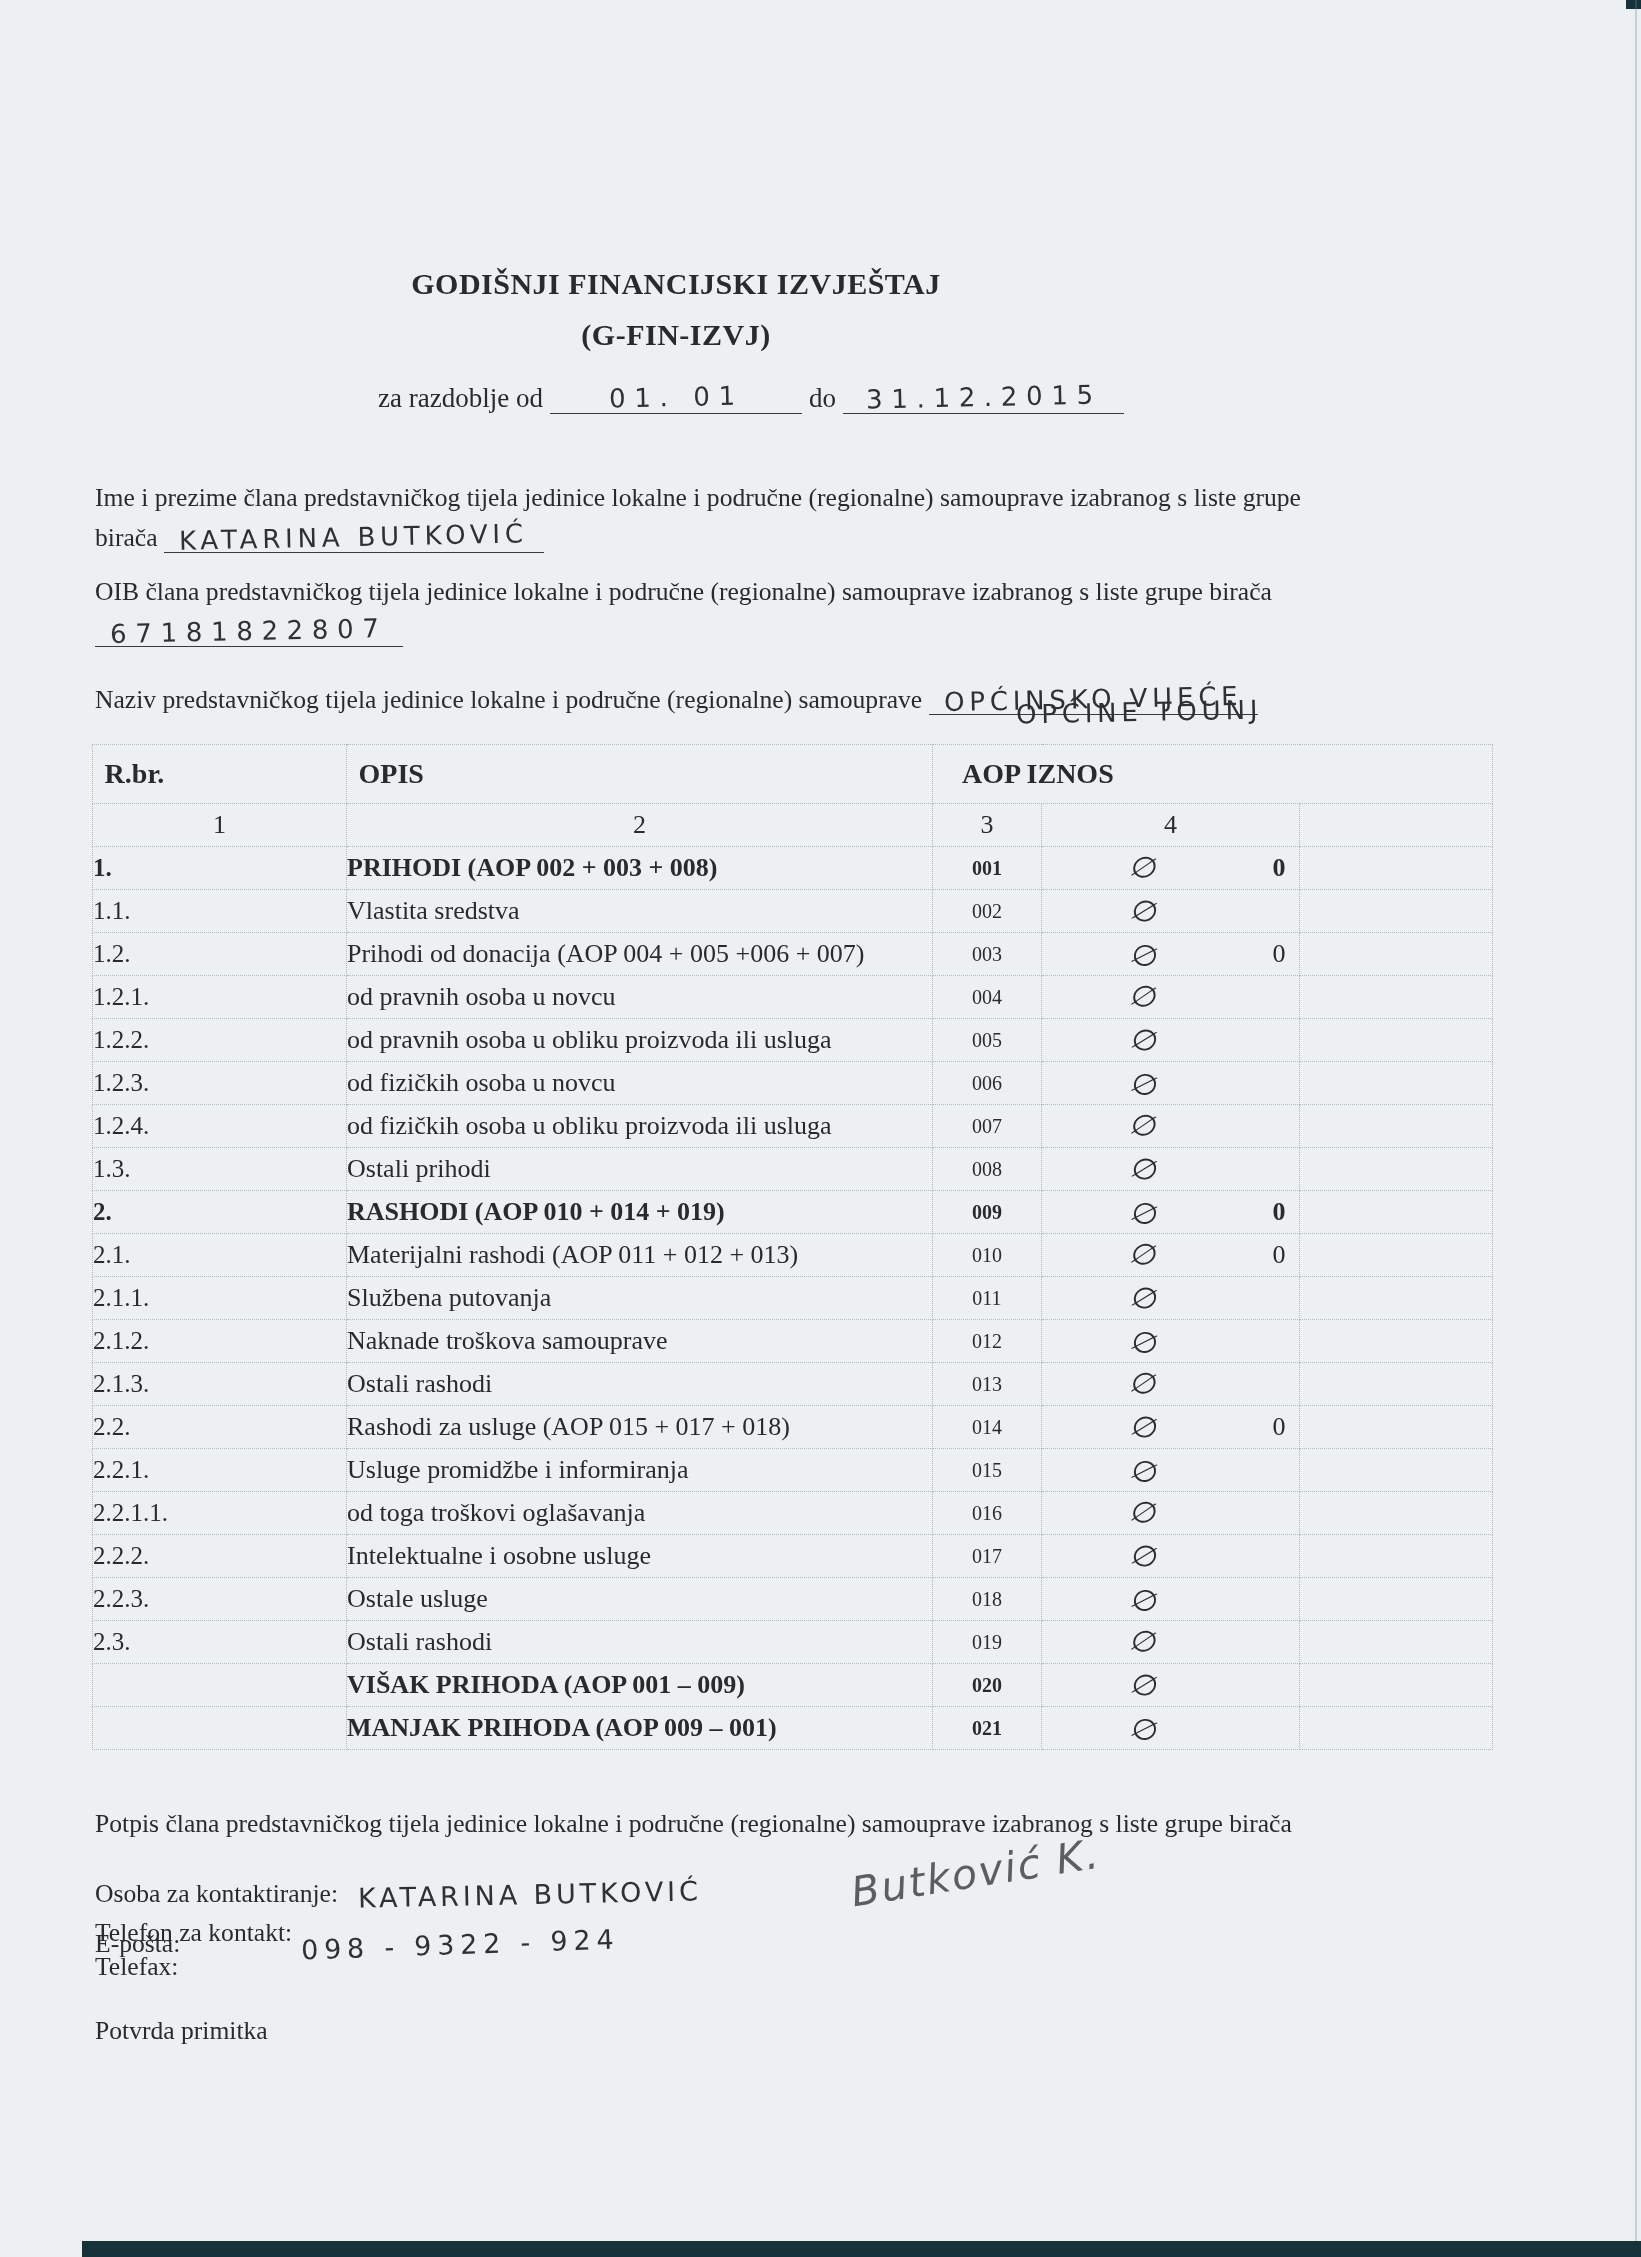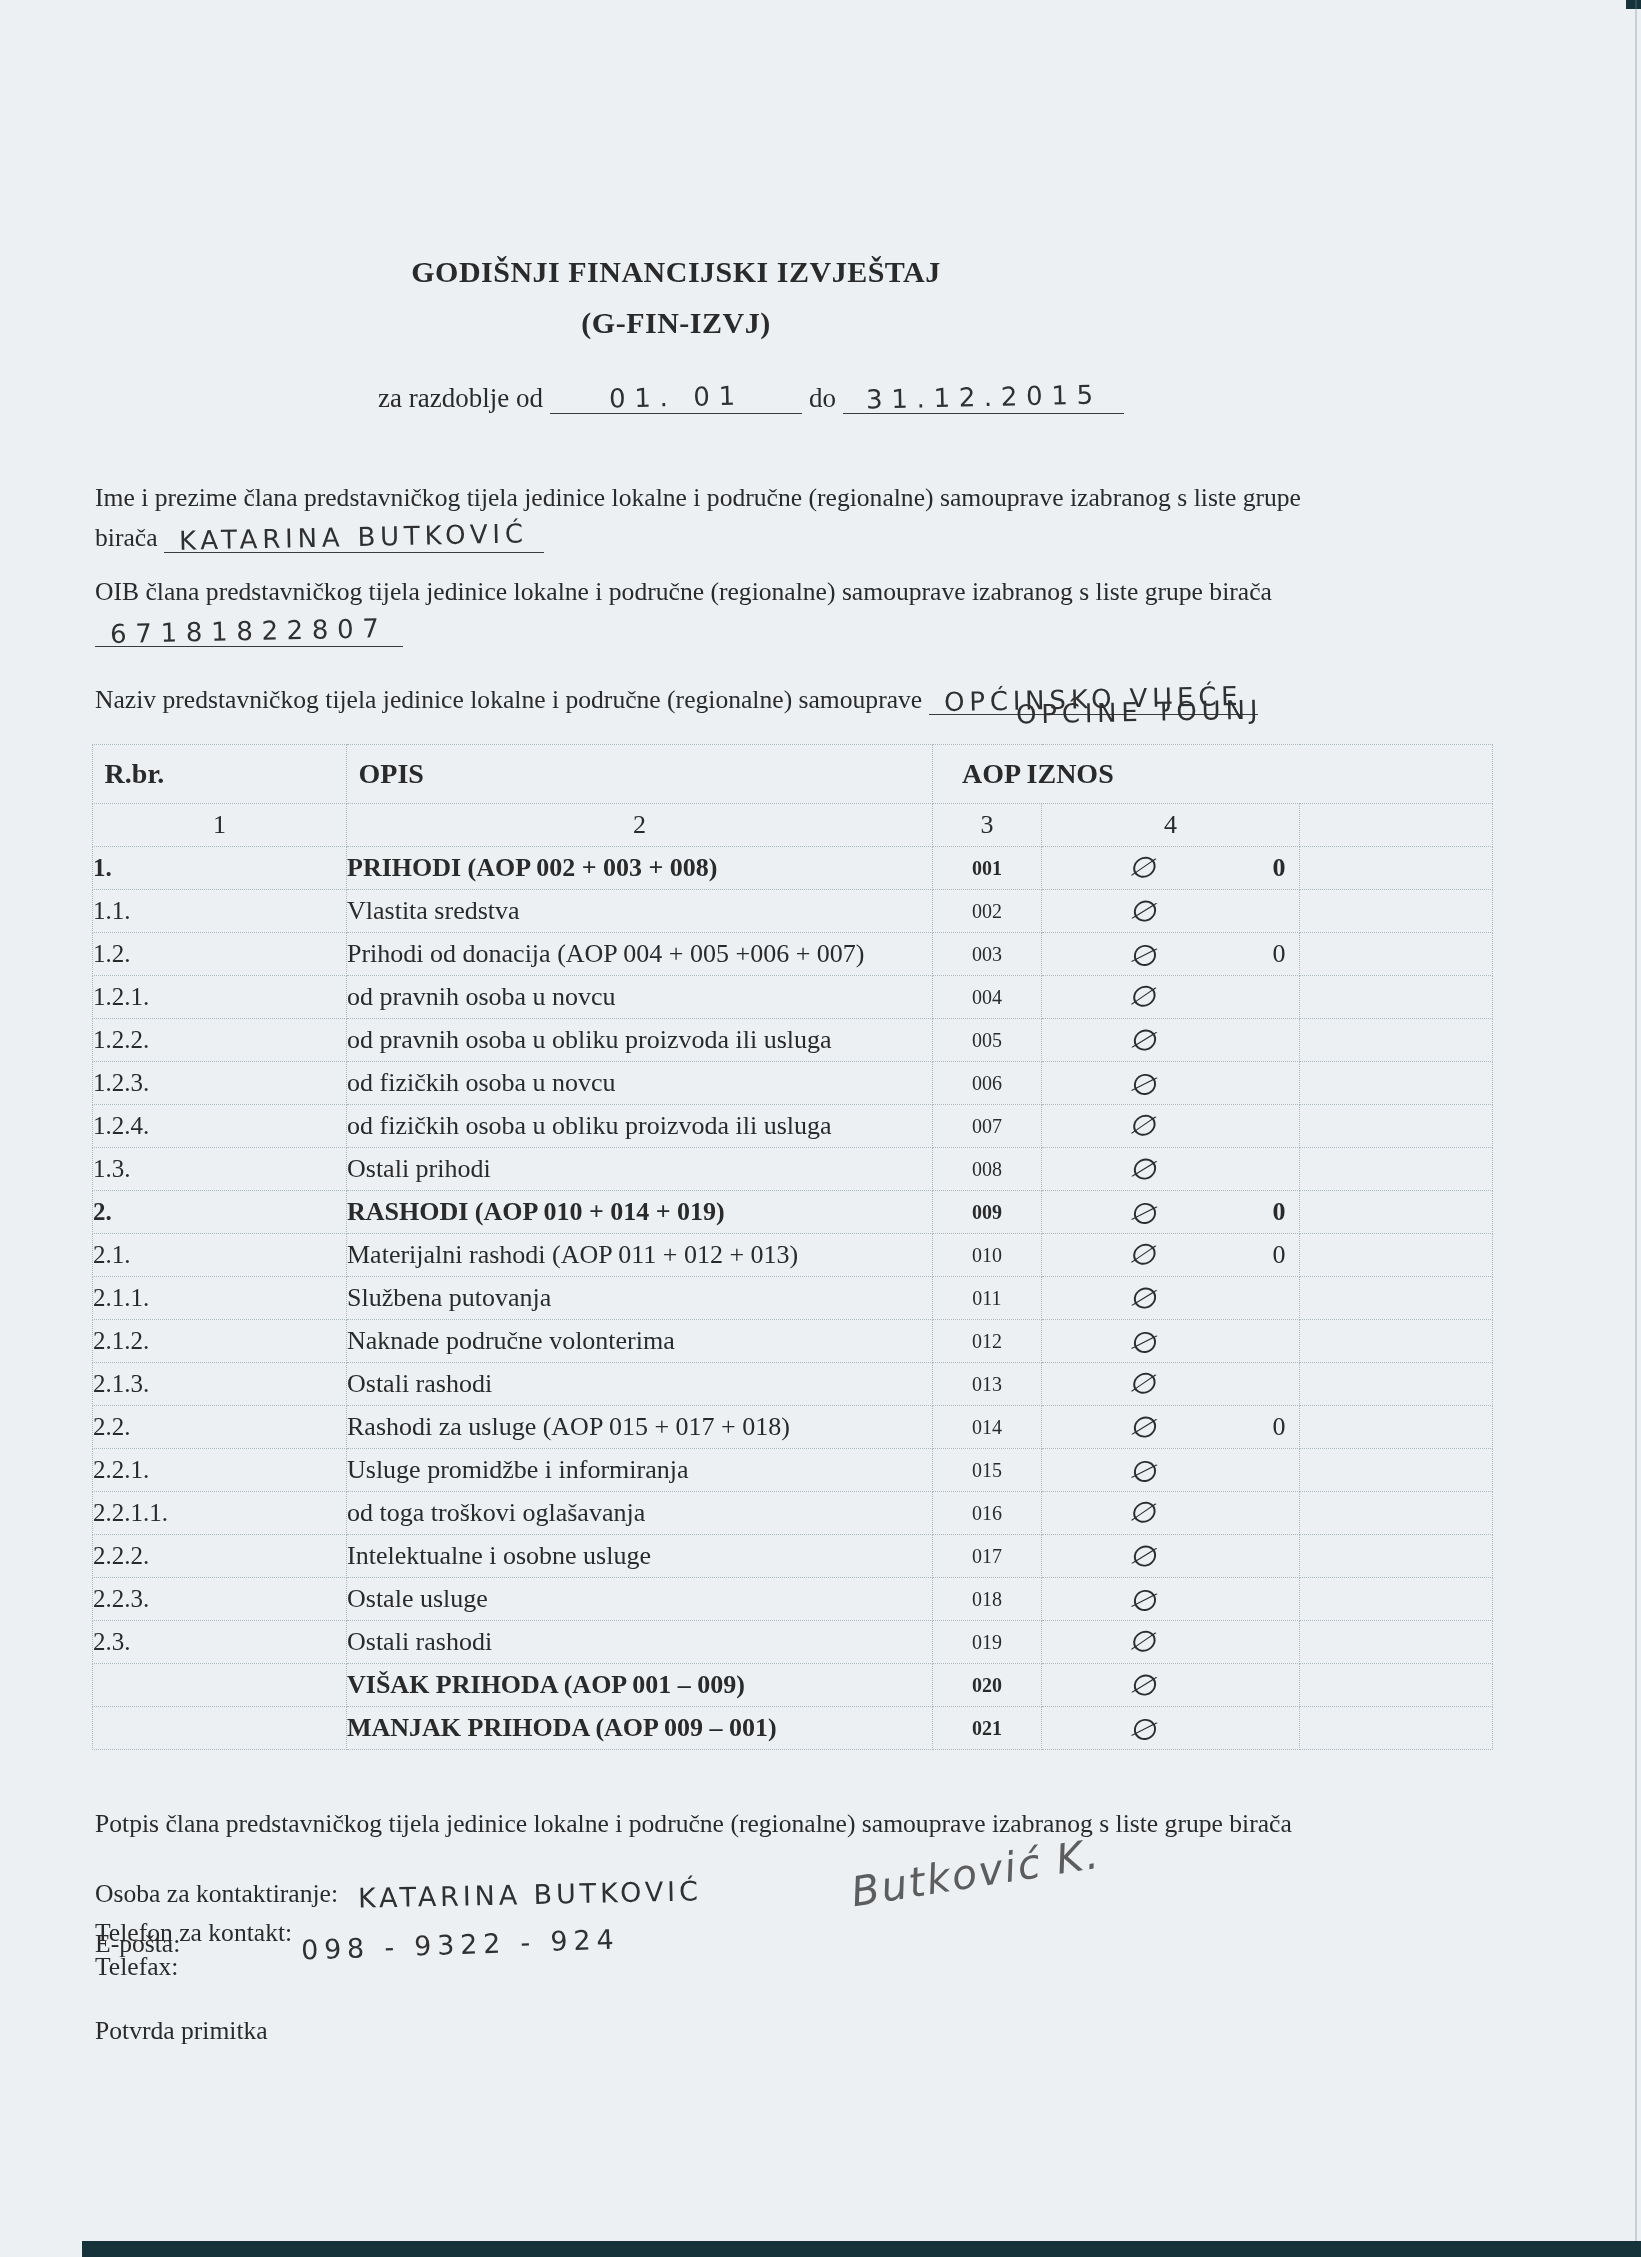--- a/index.html
+++ b/index.html
@@ -8,21 +8,21 @@
     background:#ecf0f3;
     font-family:"Liberation Serif", serif;
     color:#2a2a2a;
   }
   
   .scan-strip{position:absolute;left:82px;width:1559px;top:2241px;height:16.4px;background:#16333b;}
   .scan-corner{position:absolute;right:0;top:0;width:15.4px;height:8.7px;background:#16333b;}
   .scan-edge{position:absolute;right:3.9px;top:0;width:1.9px;height:2257px;background:rgba(110,135,145,.30);}
   
   .title-block{position:absolute;left:92px;top:257px;width:1168px;text-align:center;}
-  .title-line{font-size:30px;font-weight:bold;letter-spacing:0.5px;line-height:1.0;margin:0;}
+  .title-line{font-size:30px;font-weight:bold;letter-spacing:0.5px;line-height:1.0;margin:12px;}
   .title-line + .title-line{margin-top:21px;}
   .period-line{position:absolute;left:378px;top:382px;font-size:27px;white-space:nowrap;}
   .blank{display:inline-block;border-bottom:1.9px solid #3a3a3a;text-align:center;vertical-align:bottom;padding:0 5.8px;}
   .blank-from{min-width:241px;}
   .blank-to{min-width:270px;}
   
   .hw{
     font-family:"DejaVu Sans", sans-serif;
     color:#303030;font-size:26px;letter-spacing:4.8px;
     display:inline-block;transform:rotate(-1.2deg);
@@ -241,21 +241,21 @@
         <td class="c-rbr">2.1.1.</td>
         <td class="c-opis">Službena putovanja</td>
         <td class="c-aop">011</td>
         <td class="c-iznos">
           <span class="mark">∅</span>
         </td>
         <td class="c-extra"></td>
       </tr>
       <tr>
         <td class="c-rbr">2.1.2.</td>
-        <td class="c-opis">Naknade područne volonterima</td>
+        <td class="c-opis">Naknade troškova samouprave</td>
         <td class="c-aop">012</td>
         <td class="c-iznos">
           <span class="mark">∅</span>
         </td>
         <td class="c-extra"></td>
       </tr>
       <tr>
         <td class="c-rbr">2.1.3.</td>
         <td class="c-opis">Ostali rashodi</td>
         <td class="c-aop">013</td>

